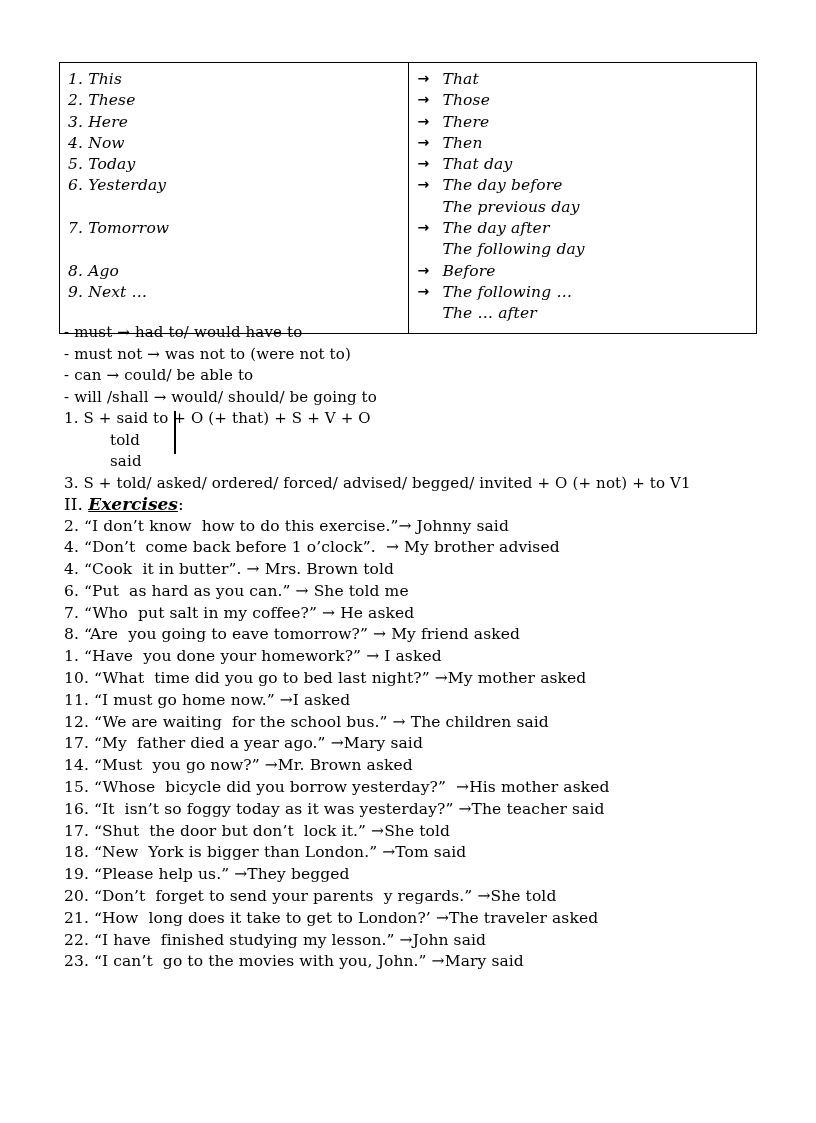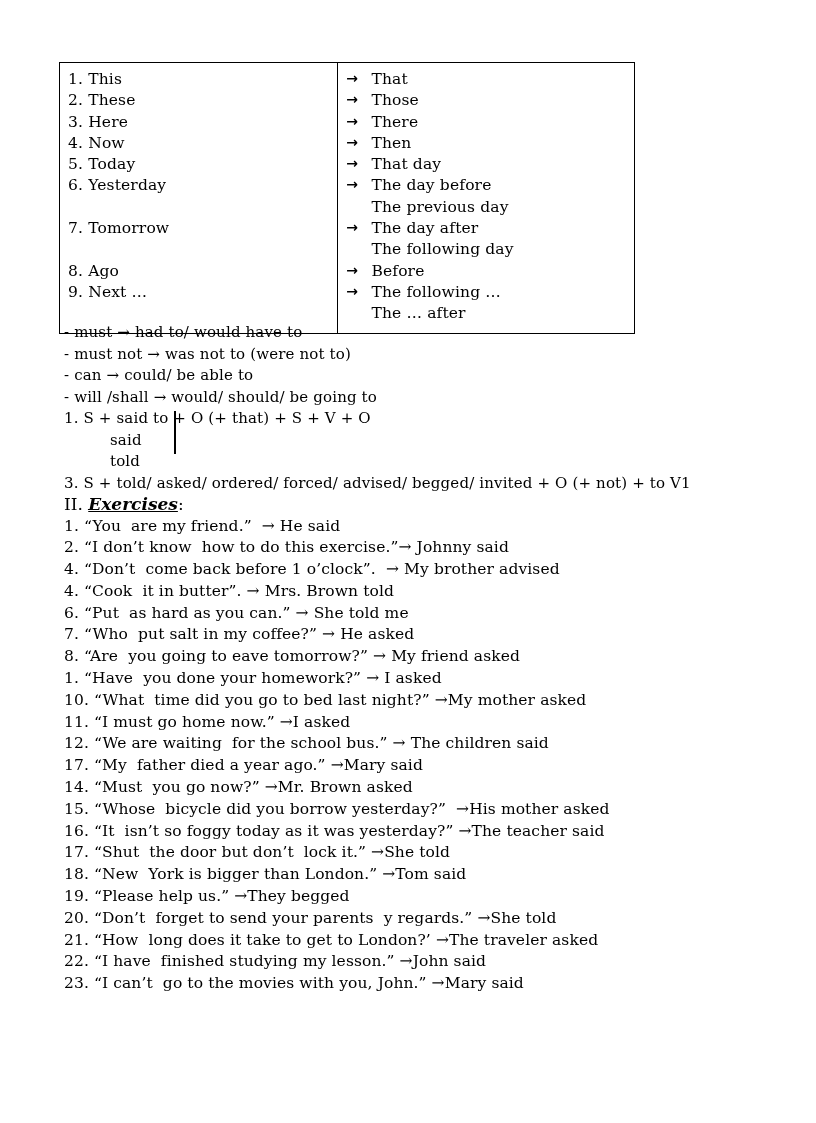--- a/index.html
+++ b/index.html
@@ -22,24 +22,25 @@
     top: 0;
     width: 816px;
     height: 1123px;
   }
 
   
   .pron-table {
     position: absolute;
     left: 59px;
     top: 62px;
-    width: 576px;
+    width: 698px;
     border: 1px solid #000;
     border-collapse: collapse;
     box-sizing: border-box;
+    font-style: italic;
   }
   .pron-table td {
     border: 1px solid #000;
     vertical-align: top;
     padding: 0;
   }
   .col-left  { width: 349px; }
   .col-right { width: 347px; }
 
   .cellbox {
@@ -154,31 +155,30 @@
     <div id="modal-lines">
         <div class="line">- must → had to/ would have to</div>
         <div class="line">- must not → was not to (were not to)</div>
         <div class="line">- can → could/ be able to</div>
         <div class="line">- will /shall → would/ should/ be going to</div>
       </div>
 
     <div class="struct-block">
       <div class="vbar"></div>
       <div class="line"><span>1. S + said to</span><span> + O (+ that) + S + V + O</span></div>
+      <div class="line sub-indent" style="padding-left:46px">told</div>
       <div class="line sub-indent" style="padding-left:46px">said</div>
-      <div class="line sub-indent" style="padding-left:46px">told</div>
     </div>
 
 
     <div class="line">3. S + told/ asked/ ordered/ forced/ advised/ begged/ invited + O (+ not) + to V1</div>
 
     <div class="exercises-head"><span>II. </span><span class="ital">Exercises</span><span>:</span></div>
 
     <div id="exercise-lines">
-        <div class="ex-line">1. “You  are my friend.”  → He said</div>
         <div class="ex-line">2. “I don’t know  how to do this exercise.”→ Johnny said</div>
         <div class="ex-line">4. “Don’t  come back before 1 o’clock”.  → My brother advised</div>
         <div class="ex-line">4. “Cook  it in butter”. → Mrs. Brown told</div>
         <div class="ex-line">6. “Put  as hard as you can.” → She told me</div>
         <div class="ex-line">7. “Who  put salt in my coffee?” → He asked</div>
         <div class="ex-line">8. “Are  you going to eave tomorrow?” → My friend asked</div>
         <div class="ex-line">1. “Have  you done your homework?” → I asked</div>
         <div class="ex-line">10. “What  time did you go to bed last night?” →My mother asked</div>
         <div class="ex-line">11. “I must go home now.” →I asked</div>
         <div class="ex-line">12. “We are waiting  for the school bus.” → The children said</div>

